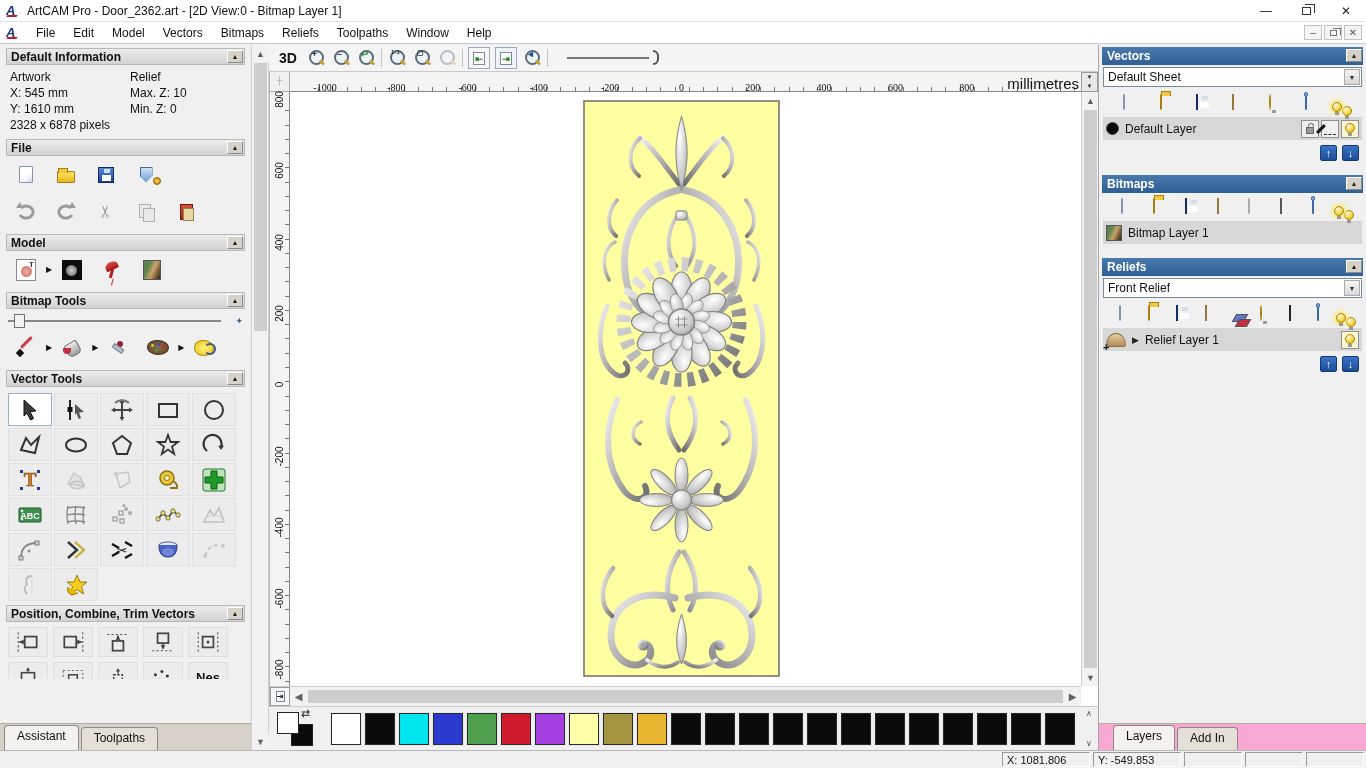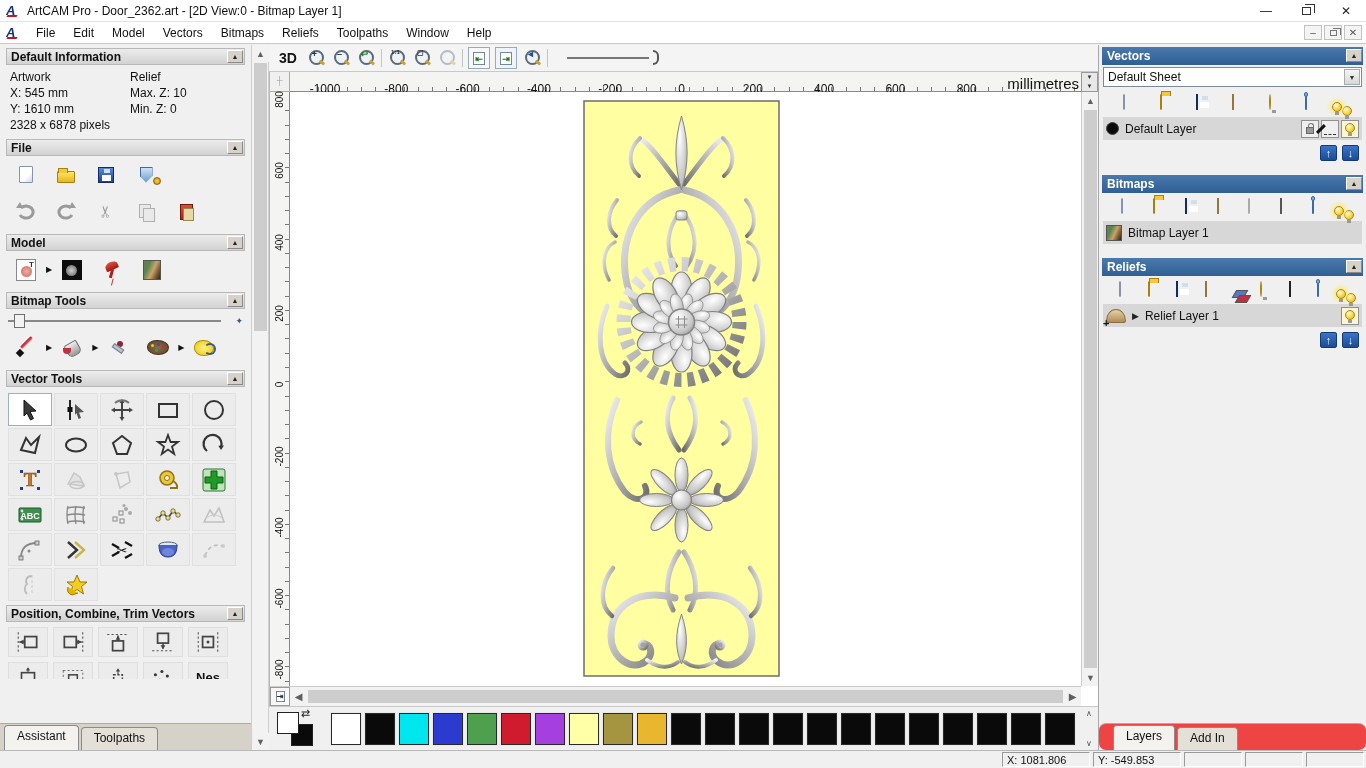--- a/index.html
+++ b/index.html
@@ -138,21 +138,21 @@
   .tglbtn { width:22px; height:22px; border:1px solid #9ab; background:#f8f8f8; display:flex; align-items:center; justify-content:center; }
   .pgarrow { width:12px; height:13px; background:#fff; border:1px solid #789; position:relative; font-size:9px; line-height:12px; text-align:center; color:#147814; font-weight:bold; }
   .zoomslider { position:relative; width:92px; height:18px; margin-left:14px; }
   .zoomslider .ln { position:absolute; left:0; right:10px; top:8px; height:2px; background:#777; }
   .zoomslider .hd { position:absolute; right:0; top:1px; width:6px; height:15px; border:2px solid #555; border-left:none; border-radius:0 6px 6px 0; }
 
   .view-area { flex:1; position:relative; background:#fff; border-left:1px solid #b8b8b8; }
   .ruler-corner { position:absolute; left:0; top:0; width:20px; height:20px; background:#f0f0f0; border-right:1px solid #aaa; border-bottom:1px solid #aaa; color:#999; font-size:8px; text-align:center; line-height:18px; }
   .h-ruler { position:absolute; left:20px; right:17px; top:0; height:20px; background:#f4f4f2; border-bottom:1px solid #888;
     background-image:repeating-linear-gradient(90deg,#777 0 1px,transparent 1px 14.26px); background-size:100% 4px; background-position:28px 100%; background-repeat:no-repeat; }
-  .htick { position:absolute; top:10px; transform:translateX(-50%); font-size:12px; color:#111; }
+  .htick { position:absolute; top:10px; transform:translateX(-50%); font-size:10px; color:#111;font-family:Liberation Serif, serif; }
   .h-units { position:absolute; right:2px; top:3px; font-size:15px; color:#111; }
   .units-btn { position:absolute; right:0; top:0; width:17px; height:20px; background:#e8e8e8; border:1px solid #999; font-size:6px; line-height:9px; text-align:center; color:#333; }
   .v-ruler { position:absolute; left:0; top:20px; bottom:20px; width:20px; background:#f4f4f2; border-right:1px solid #888;
     background-image:repeating-linear-gradient(0deg,#777 0 1px,transparent 1px 14.26px); background-size:4px 100%; background-position:100% 10px; background-repeat:no-repeat; }
   .vtick { position:absolute; left:-6px; width:30px; text-align:center; transform:rotate(-90deg); font-size:10px; color:#111; }
   .canvas { position:absolute; left:20px; top:20px; right:17px; bottom:20px; background:#fff; overflow:hidden; }
   .door { position:absolute; left:293px; top:8px; width:197px; height:577px; }
 
   .v-scroll { position:absolute; right:0; top:20px; bottom:20px; width:17px; background:#f2f2f2; border-left:1px solid #ccc; }
   .v-scroll .sb-thumb { top:18px; bottom:18px; }
@@ -187,21 +187,21 @@
   .lock { width:8px; height:7px; background:#9a9a9a; border:1px solid #666; position:relative; margin-top:4px; }
   .lock::before { content:""; position:absolute; left:1px; top:-5px; width:4px; height:4px; border:1.5px solid #777; border-bottom:none; border-radius:4px 4px 0 0; }
   .pen { width:14px; height:14px; position:relative; }
   .pen::before { content:""; position:absolute; left:2px; top:2px; width:11px; height:2.5px; background:#111; transform:rotate(135deg); transform-origin:left center; }
   .pen::after { content:""; position:absolute; left:1px; bottom:1px; right:1px; border-bottom:1px dashed #333; }
   .updown { display:flex; justify-content:flex-end; gap:5px; padding:3px 4px 2px 0; }
   .udbtn { width:17px; height:16px; background:linear-gradient(#3a74c8,#1c4c96); color:#fff; border:1px solid #123a74; border-radius:2px; font-size:11px; line-height:14px; text-align:center; }
   .expander { font-size:9px; color:#222; }
   .reliefIc { width:20px; height:14px; background:linear-gradient(#e8d2a8,#b08c58); border-radius:60% 60% 20% 20%/100% 100% 20% 20%; border:1px solid #8a6c40; position:relative; }
   .reliefIc::after { content:"+"; position:absolute; left:-4px; bottom:-7px; font-size:11px; font-weight:bold; color:#111; }
-  .rp-tabs { position:absolute; left:0; right:0; bottom:0; height:27px; background:#ef4444; border-top:1px solid #b0aca4; display:flex; align-items:flex-end; padding-left:14px;border-radius:7px; }
+  .rp-tabs { position:absolute; left:0; right:0; bottom:0; height:27px; background:#f9a8d4; border-top:1px solid #b0aca4; display:flex; align-items:flex-end; padding-left:14px; }
 
   
   .statusbar { position:absolute; left:0; right:0; bottom:0; height:18px; background:#f0f0f0; border-top:1px solid #b8b8b8; display:flex; align-items:stretch; gap:3px; padding:1px 2px; font-size:11px; }
   .st-cell { border:1px solid; border-color:#9a9a9a #fff #fff #9a9a9a; background:#f0f0f0; padding:0 4px; line-height:14px; white-space:nowrap; }
   .st-fill { flex:1; border:none; }
   .st-x { width:88px; } .st-y { width:88px; }
   .st-sm { width:58px; }
 </style>
 </head>
 <body>
@@ -915,20 +915,24 @@
     </div>
     <div class="layer-row">
       <span class="mona" style="width:16px;height:16px"></span>
       <span>Bitmap Layer 1</span>
     </div>
 
     <div class="rp-hdr" style="margin-top:14px">
       <span>Reliefs</span>
       <span class="collapse">▲</span>
     </div>
+    <div class="dd">
+      <span>Front Relief</span>
+      <span class="dbtn">▼</span>
+    </div>
     <div class="rp-tools">
       <span><span class="pg"></span></span>
       <span><span class="folder"></span></span>
       <span><span class="floppy"></span></span>
       <span><span class="stack"></span></span>
       <span><span class="layers2"><i class="la"></i><i class="lb"></i></span></span>
       <span><span class="bulbi"></span></span>
       <span><span class="zebra"></span></span>
       <span><span class="trash"></span></span>
       <span><span class="bulbs2"><span class="bulbi b1"></span><span class="bulbi b2"></span></span></span>

